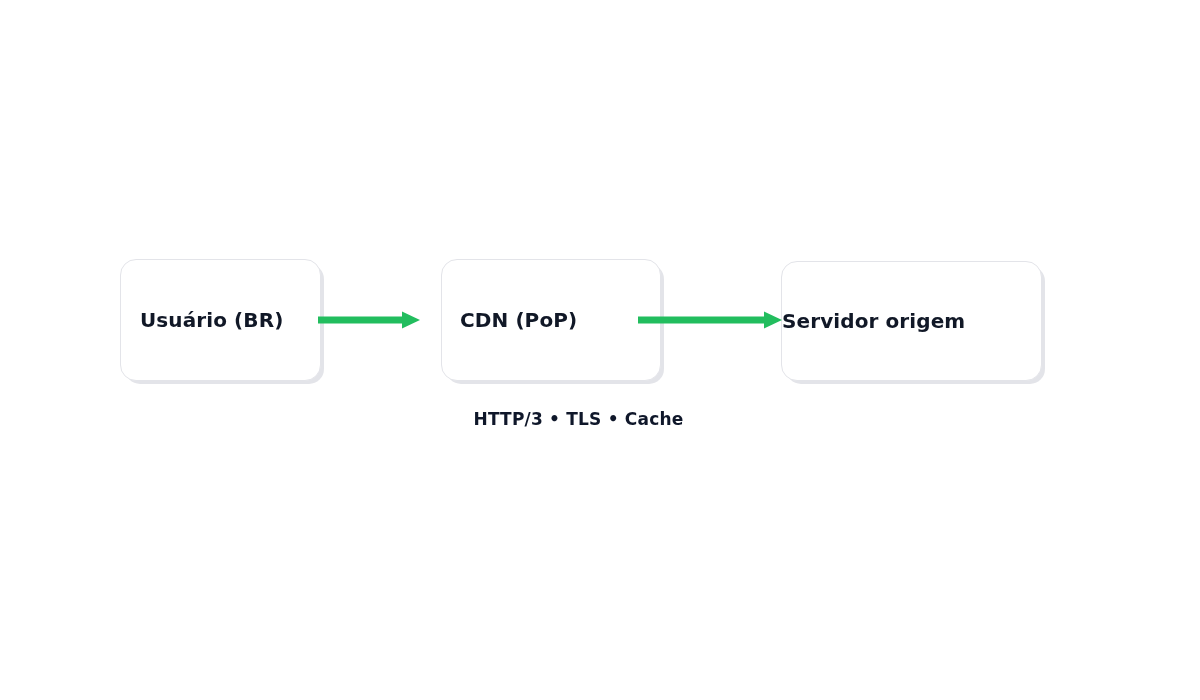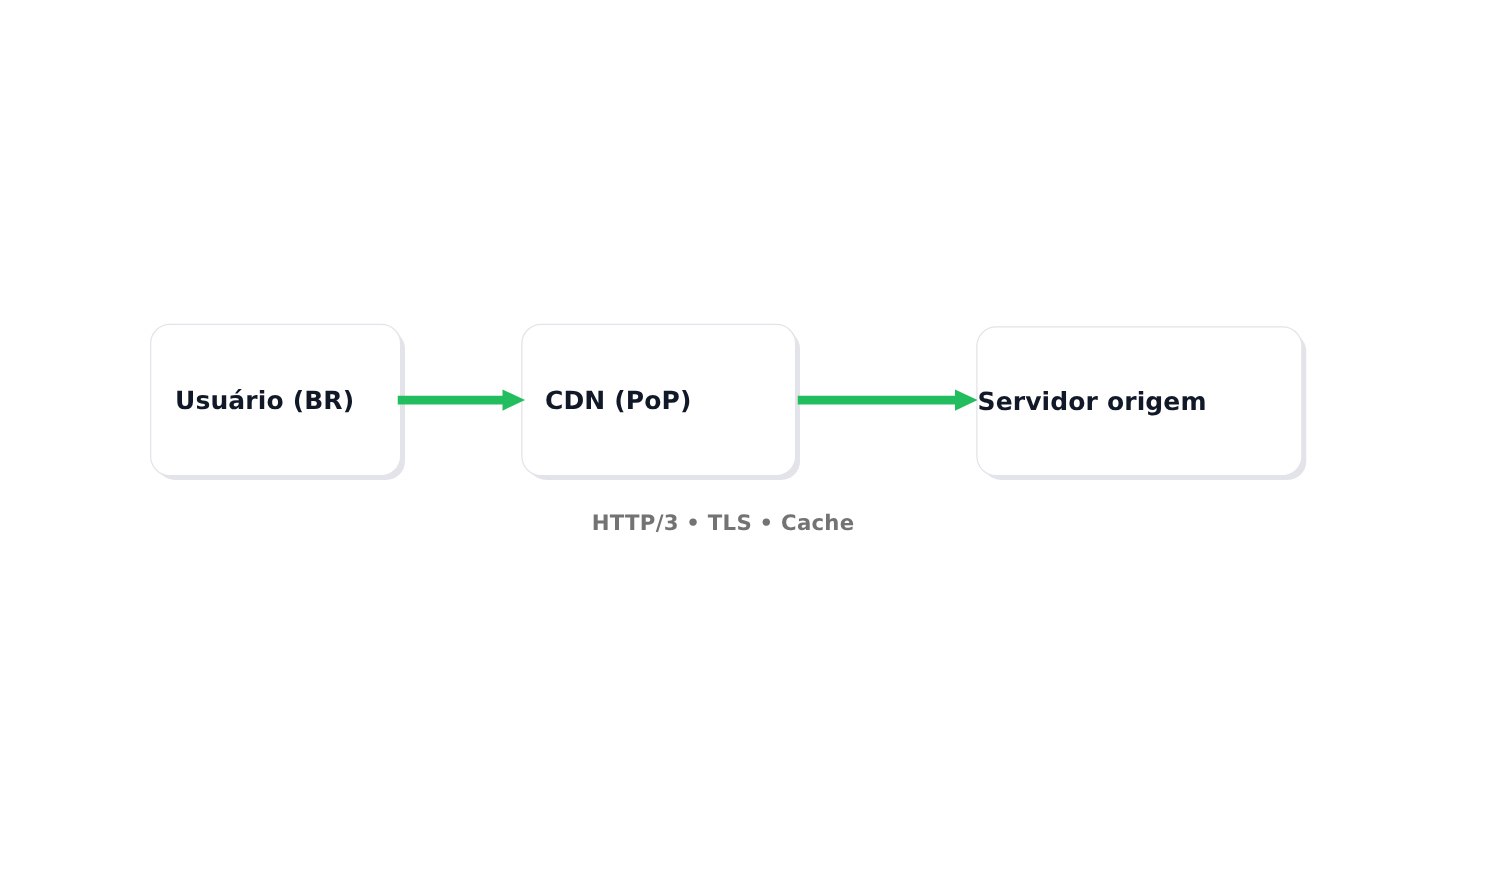--- a/index.html
+++ b/index.html
@@ -45,21 +45,21 @@
 
   #node-user {
     left: 120px;
     top: 259px;
     width: 201px;
     height: 122px;
     padding-left: 19px;
   }
 
   #node-cdn {
-    left: 417px;
+    left: 441px;
     top: 259px;
     width: 220px;
     height: 122px;
     padding-left: 18px;
     text-align: right;
   }
 
   #node-origin {
     left: 781px;
     top: 261px;
@@ -88,21 +88,21 @@
 
   
   #edge-caption {
     position: absolute;
     left: 0px;
     top: 408px;
     width: 1157px;
     text-align: center;
     font-size: 17px;
     font-weight: bold;
-    color: #737373;
+    color: #0f172a;
     letter-spacing: 0.2px;
     line-height: 1.4;
     white-space: nowrap;
   }
 </style>
 </head>
 <body>
 
 <div id="diagram-canvas">
 

